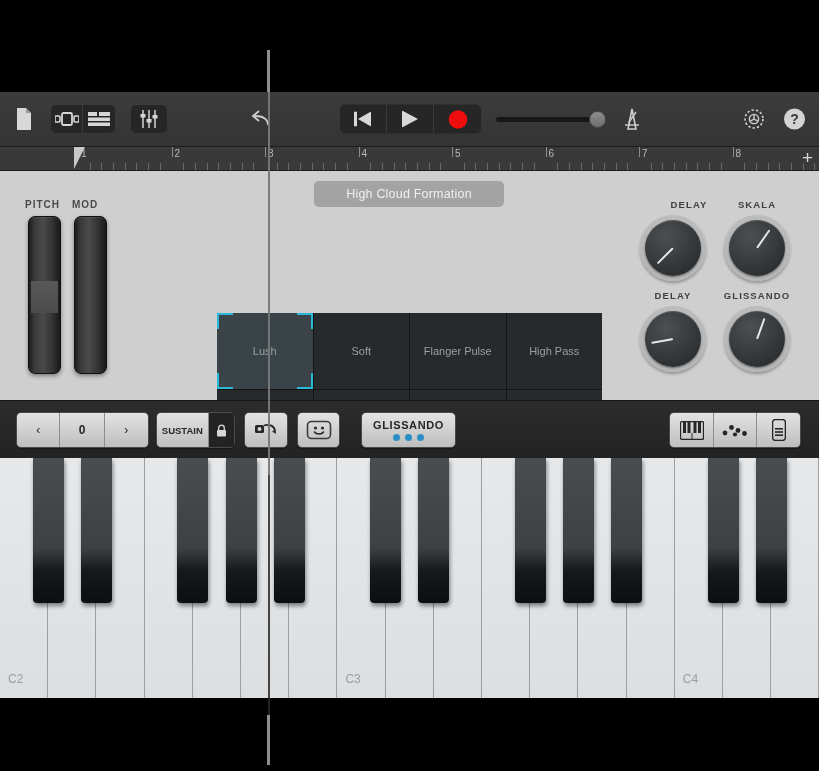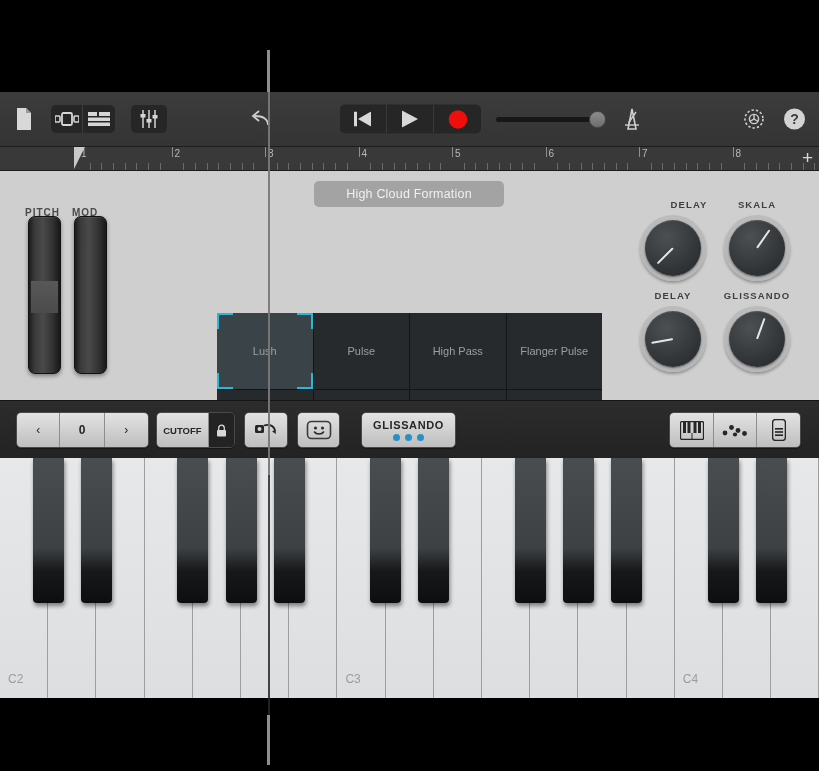--- a/index.html
+++ b/index.html
@@ -105,21 +105,21 @@
 
   .preset-btn {
     position: absolute; left: 314px; top: 10px; width: 190px; height: 26px;
     background: #a3a3a3; border-radius: 5px;
     display: flex; align-items: center; justify-content: center;
     color: #f0f0f0; font-size: 12.5px; letter-spacing: .2px;
   }
 
   
   .wheel-label {
-    position: absolute; font-size: 10px; color: #4a4a4a; letter-spacing: 1px; font-weight: bold; margin-top: 8px;
+    position: absolute; font-size: 10px; color: #4a4a4a; letter-spacing: 1px; font-weight: bold;
   }
   .wheel {
     position: absolute; width: 33px; height: 158px; border-radius: 7px;
     background: linear-gradient(90deg,#1c1c1c,#3a3a3a 18%,#4a4a4a 45%,#333 75%,#181818);
     box-shadow: 0 2px 4px rgba(0,0,0,.4), inset 0 1px 0 rgba(255,255,255,.08);
     border: 1px solid #121212;
   }
   .wheel-band {
     position: absolute; left: 2px; right: 2px; top: 64px; height: 32px;
     background: linear-gradient(#585858,#4b4b4b);
@@ -416,29 +416,29 @@
       <div class="wheel-label" style="left:72px; top:28px;">MOD</div>
       <div class="wheel" style="left:74px; top:45px;"></div>
 
       <div class="pads" id="pad-grid">
           <div class="pad sel">
             <i></i>
             <span>Lush</span>
           </div>
           <div class="pad">
             <i></i>
-            <span>Pulse</span>
+            <span>Soft</span>
           </div>
           <div class="pad">
             <i></i>
+            <span>Flanger Pulse</span>
+          </div>
+          <div class="pad">
+            <i></i>
             <span>High Pass</span>
-          </div>
-          <div class="pad">
-            <i></i>
-            <span>Flanger Pulse</span>
           </div>
           <div class="pad">
             <i></i>
             <span>Lo-Fi</span>
           </div>
           <div class="pad">
             <i></i>
             <span>Offset Gate</span>
           </div>
           <div class="pad">
@@ -488,21 +488,21 @@
 
     <div class="ctrlbar">
 
       <div class="group" style="left:16px; width:133px;">
         <div style="width:44px;">‹</div>
         <div style="width:45px; font-weight:bold;">0</div>
         <div style="width:44px;">›</div>
       </div>
 
       <div class="group" style="left:156px; width:79px;">
-        <div style="width:53px; font-size:9.5px; font-weight:bold;">CUTOFF</div>
+        <div style="width:53px; font-size:9.5px; font-weight:bold;">SUSTAIN</div>
         <div class="lock-cell">
           <svg width="11" height="13" viewBox="0 0 11 13">
             <path d="M2.7 6V4a2.8 2.8 0 015.6 0v2" fill="none" stroke="#d8d8d8" stroke-width="1.3"></path>
             <rect x="1" y="6" width="9" height="6.5" rx="1" fill="#d8d8d8"></rect>
           </svg>
         </div>
       </div>
 
       <div class="btn" style="left:244px; width:44px;">
         <svg width="24" height="18" viewBox="0 0 24 18">

